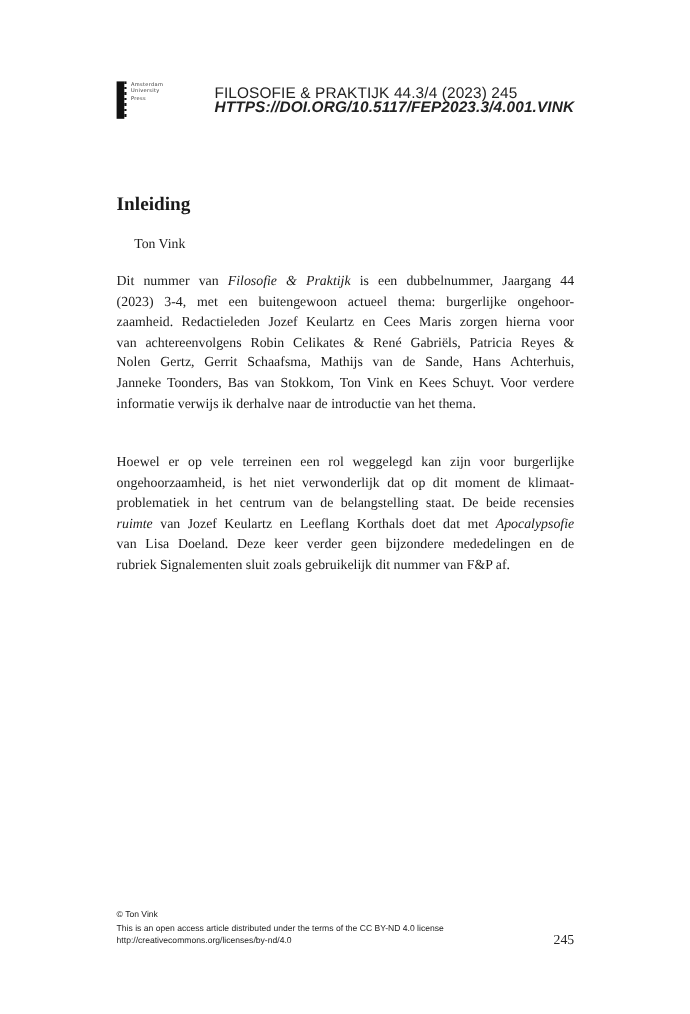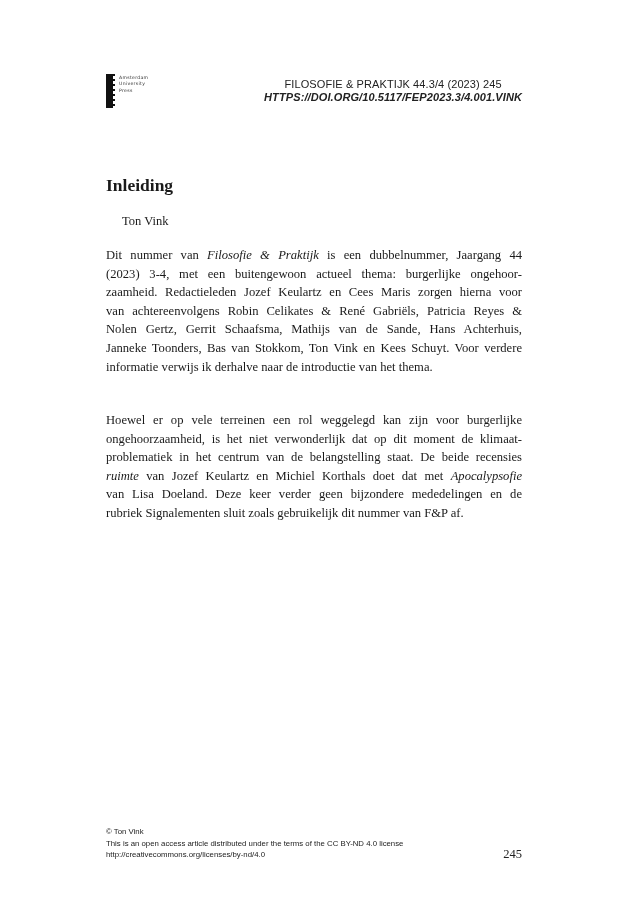--- a/index.html
+++ b/index.html
@@ -4,21 +4,21 @@
   <style>
     html, body { margin: 0; padding: 0; background: #ffffff; }
     body { width: 627px; height: 922px; position: relative; overflow: hidden; color: #1a1a1a; }
     .logo { position: absolute; left: 106px; top: 74px; display: flex; align-items: flex-start; }
     .logo-mark { width: 7px; height: 34px; background: #111; position: relative; }
     .logo-mark::after {
       content: ""; position: absolute; right: -2px; top: 0; width: 2px; height: 34px;
       background: repeating-linear-gradient(to bottom, #111 0 2px, transparent 2px 5px);
     }
     .logo-text { margin-left: 6px; margin-top: 1px; font-family: "DejaVu Sans", sans-serif; font-size: 4.6px; line-height: 6.4px; letter-spacing: 0.3px; color: #333; }
-    .header-right { position: absolute; right: 105px; top: 78px; text-align: center; font-family: "Liberation Sans", sans-serif; font-size: 11px; line-height: 13px; color: #222; letter-spacing: 0.1px; }
+    .header-right { position: absolute; right: 105px; top: 78px; text-align: left; font-family: "Liberation Sans", sans-serif; font-size: 14px; line-height: 13px; color: #222; letter-spacing: 0.1px; }
     .header-right .doi { font-style: italic; font-weight: bold; }
     .title { position: absolute; left: 106px; top: 175px; font-family: "Liberation Serif", serif; font-weight: bold; font-size: 17.5px; color: #1a1a1a; margin: 0; }
     .author { position: absolute; left: 122px; top: 214px; font-family: "Liberation Serif", serif; font-size: 12.5px; color: #1a1a1a; }
     .para { position: absolute; left: 106px; width: 416px; font-family: "Liberation Serif", serif; font-size: 12.6px; line-height: 18.6px; color: #1a1a1a; }
     .para .line { display: block; text-align: justify; text-align-last: justify; white-space: nowrap; height: 18.6px; }
     .para .line.last { text-align-last: left; }
     .p1 { top: 246px; }
     .p2 { top: 411px; }
     .footer { position: absolute; left: 106px; top: 826px; font-family: "Liberation Sans", sans-serif; font-size: 7.8px; line-height: 11.5px; color: #222; }
     .page-num { position: absolute; right: 105px; top: 847px; font-family: "Liberation Serif", serif; font-size: 12.5px; color: #222; margin-left: 16px; }
@@ -49,21 +49,21 @@
     <span class="line"><span>zaamheid. Redactieleden Jozef Keulartz en Cees Maris zorgen hierna voor</span></span>
     <span class="line"><span>van achtereenvolgens Robin Celikates &amp; René Gabriëls, Patricia Reyes &amp;</span></span>
     <span class="line"><span>Nolen Gertz, Gerrit Schaafsma, Mathijs van de Sande, Hans Achterhuis,</span></span>
     <span class="line"><span>Janneke Toonders, Bas van Stokkom, Ton Vink en Kees Schuyt. Voor verdere</span></span>
     <span class="line last"><span>informatie verwijs ik derhalve naar de introductie van het thema.</span></span>
   </div>
 <div class="para p2">
     <span class="line"><span>Hoewel er op vele terreinen een rol weggelegd kan zijn voor burgerlijke</span></span>
     <span class="line"><span>ongehoorzaamheid, is het niet verwonderlijk dat op dit moment de klimaat-</span></span>
     <span class="line"><span>problematiek in het centrum van de belangstelling staat. De beide recensies</span></span>
-    <span class="line"><em>ruimte</em><span> van Jozef Keulartz en Michiel Korthals doet dat met </span><em>Apocalypsofie</em></span>
+    <span class="line"><em>ruimte</em><span> van Jozef Keulartz en Leeflang Korthals doet dat met </span><em>Apocalypsofie</em></span>
     <span class="line"><span>van Lisa Doeland. Deze keer verder geen bijzondere mededelingen en de</span></span>
     <span class="line last"><span>rubriek Signalementen sluit zoals gebruikelijk dit nummer van F&amp;P af.</span></span>
   </div>
 
 <div class="footer">
   <div>© Ton Vink</div>
   <div>This is an open access article distributed under the terms of the CC BY-ND 4.0 license</div>
   <div>http://creativecommons.org/licenses/by-nd/4.0</div>
 </div>
 <div class="page-num">245</div>

